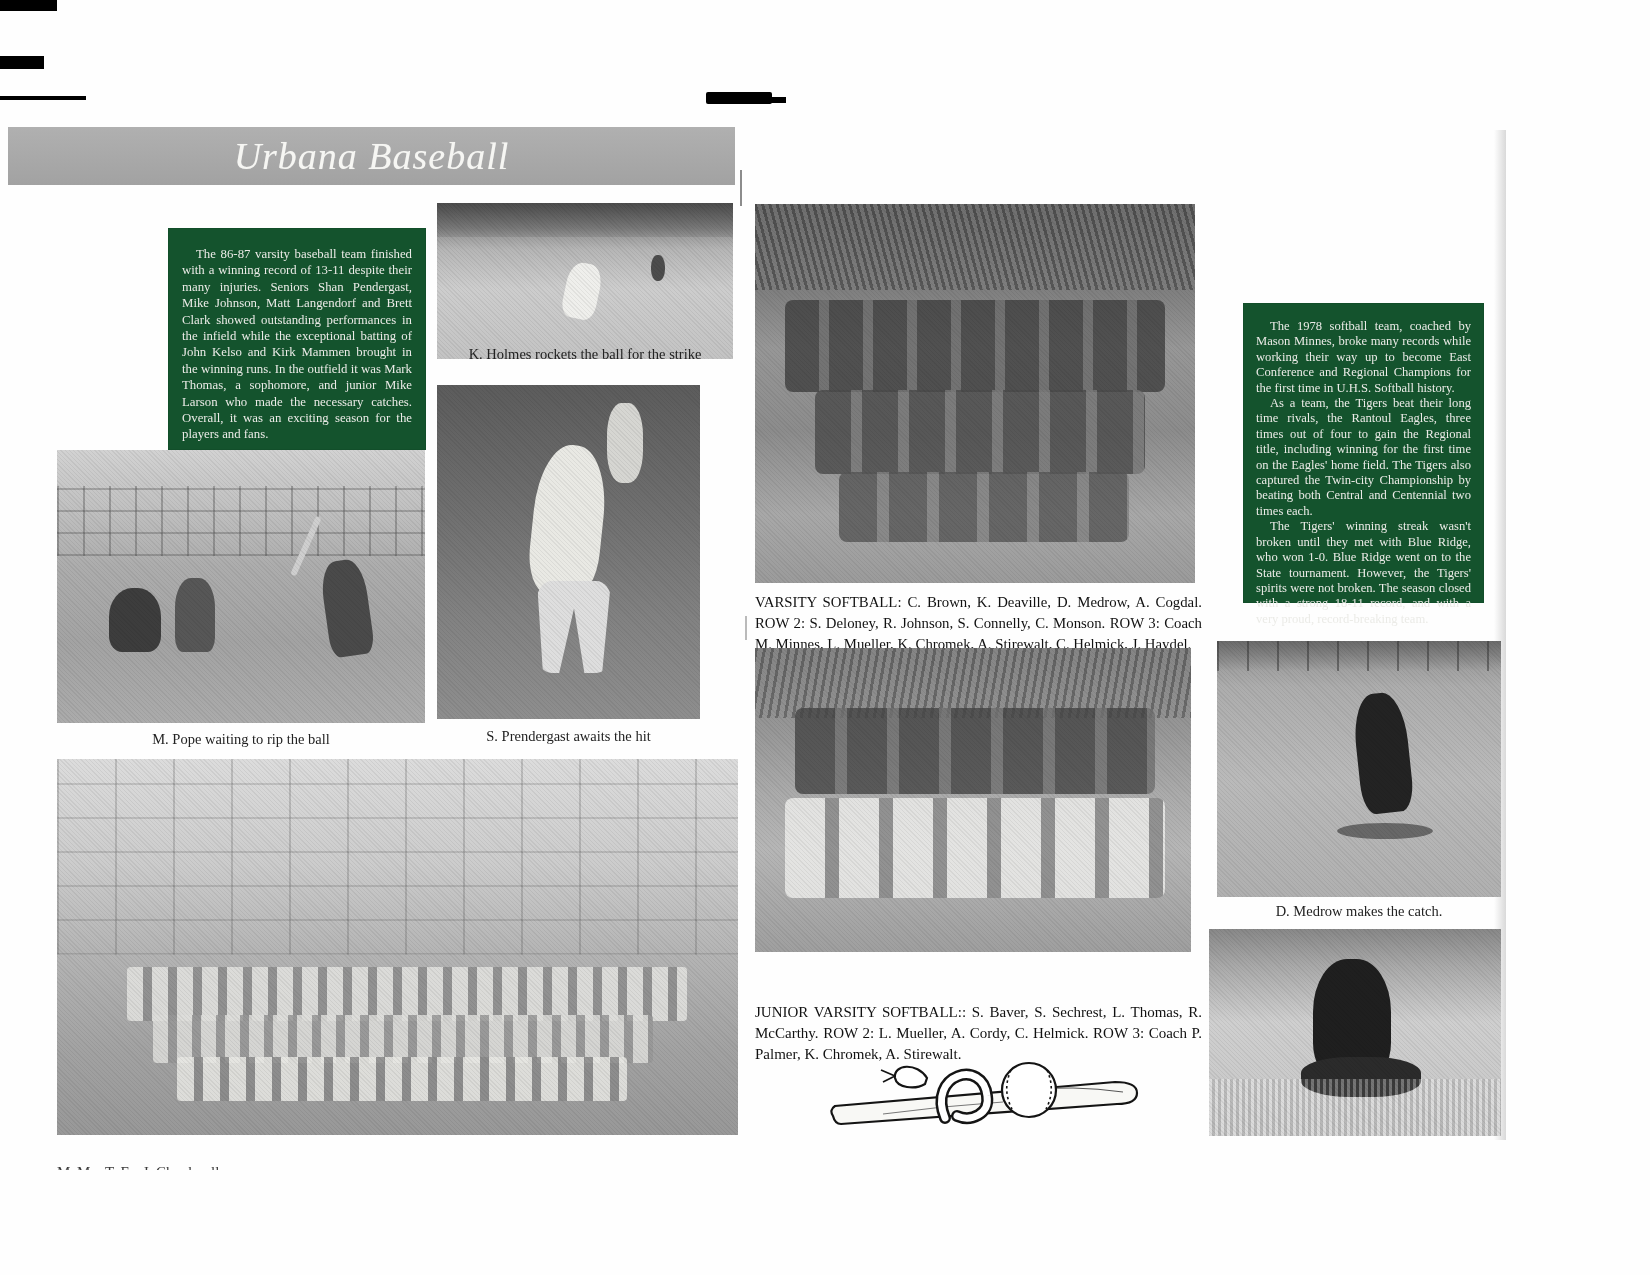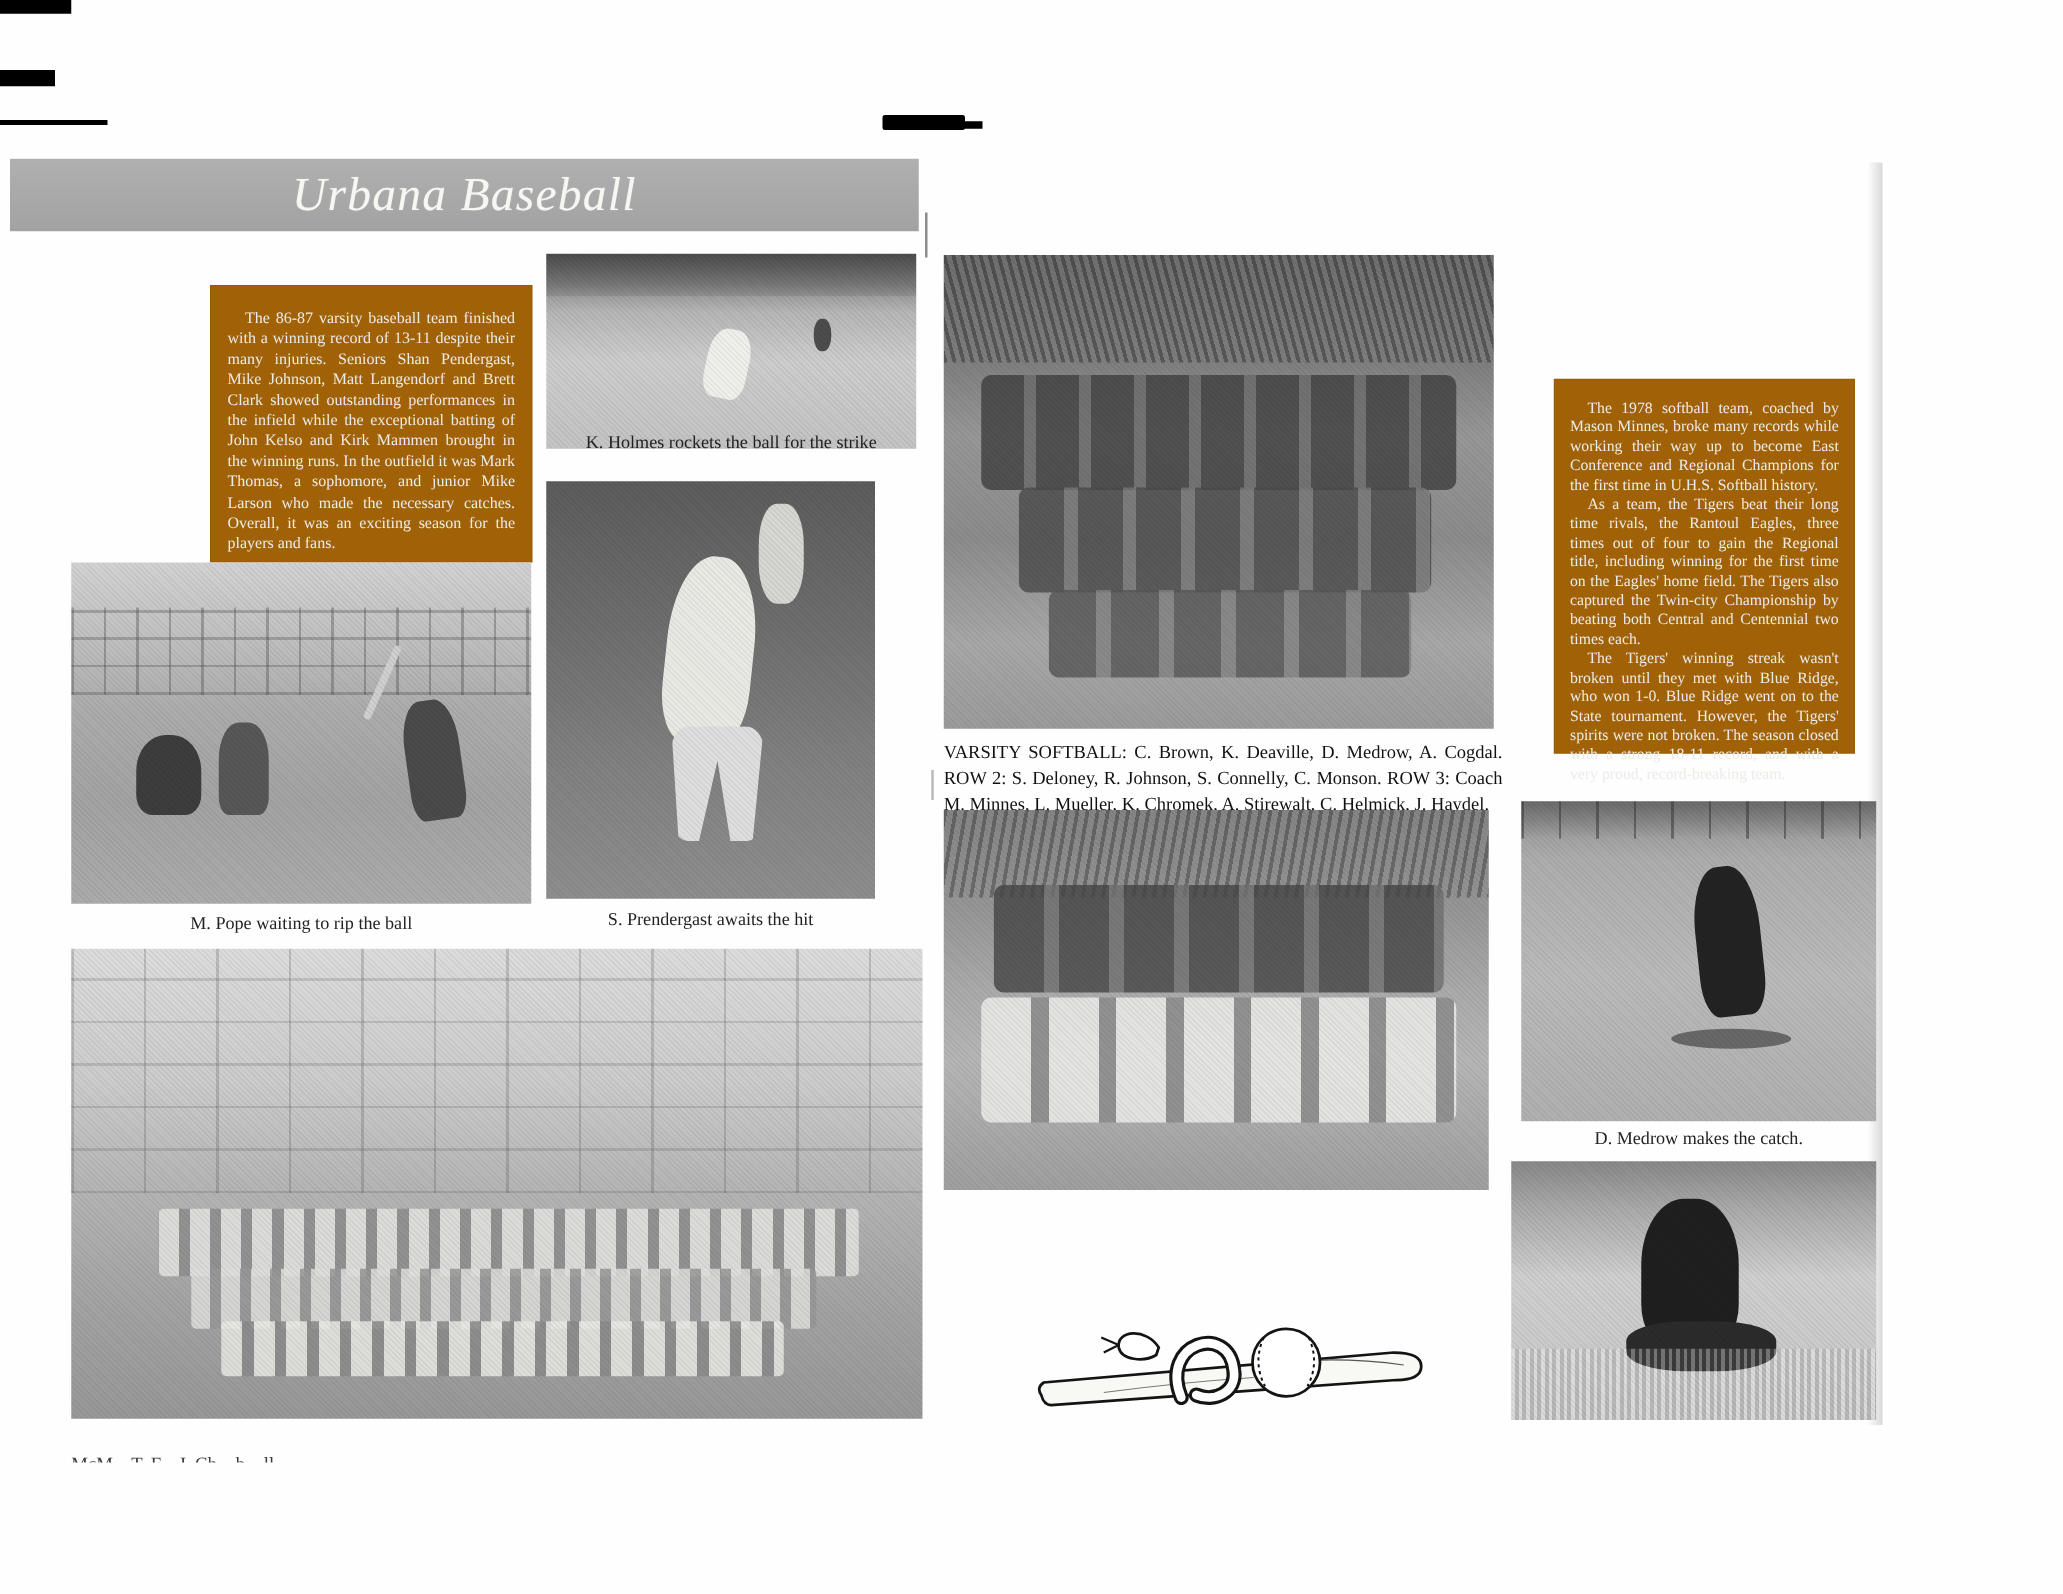--- a/index.html
+++ b/index.html
@@ -5,21 +5,21 @@
   html,body{margin:0;padding:0;background:#ffffff;}
   #page{position:relative;width:1650px;height:1275px;background:#fefefe;overflow:hidden;
         font-family:"Liberation Serif", serif;color:#1c1c1c;}
 
   .artifact{position:absolute;background:#000;}
 
   .banner{position:absolute;display:flex;align-items:center;justify-content:center;}
   .banner-title{font-style:italic;color:#f6f6f3;letter-spacing:1px;
         text-shadow:0 0 1px rgba(255,255,255,.4);}
 
-  .graybox{position:absolute;background:#a16207;color:#ebebe7;
+  .graybox{position:absolute;background:#14532d;color:#ebebe7;
         text-align:justify;box-shadow:0 0 0 1px rgba(0,0,0,.05) inset;}
   .graybox p{margin:0;text-indent:14px;}
 
   .photo{position:absolute;overflow:hidden;background:#b5b5b5;}
   .photo::after{content:"";position:absolute;inset:0;pointer-events:none;
         background:repeating-linear-gradient(45deg, rgba(0,0,0,.06) 0 1px, transparent 1px 3px);}
   .sil{position:absolute;}
 
   .cap{position:absolute;text-align:center;font-size:14.5px;color:#222;}
   .capblock{position:absolute;text-align:justify;color:#111;}
@@ -114,20 +114,21 @@
     <div class="sil" style="left:140px;top:52px;width:52px;height:120px;background:#232323;border-radius:42% 42% 26% 26%;transform:rotate(-6deg);"></div>
     <div class="sil" style="left:120px;top:182px;width:96px;height:16px;background:rgba(40,40,40,.55);border-radius:50%;"></div>
   </div>
   <div class="cap" style="left:1217px;top:903px;width:284px;">D. Medrow makes the catch.</div>
 
   <div class="photo ph-jv" style="left:755px;top:648px;width:436px;height:304px;">
     <div class="sil" style="left:0;top:0;width:100%;height:70px;background:repeating-linear-gradient(100deg,rgba(40,40,40,.38) 0 3px,rgba(130,130,130,.12) 3px 8px);"></div>
     <div class="sil" style="left:40px;top:60px;width:360px;height:86px;background:repeating-linear-gradient(90deg,#454545 0 40px,#707070 40px 52px);opacity:.8;border-radius:8px;"></div>
     <div class="sil" style="left:30px;top:150px;width:380px;height:100px;background:repeating-linear-gradient(90deg,#ececea 0 40px,#8c8c8c 40px 54px);opacity:.85;border-radius:8px;"></div>
   </div>
+  <div class="capblock" style="left:755px;top:1002px;width:447px;font-size:15px;line-height:21px;">JUNIOR VARSITY SOFTBALL:: S. Baver, S. Sechrest, L. Thomas, R. McCarthy. ROW 2: L. Mueller, A. Cordy, C. Helmick. ROW 3: Coach P. Palmer, K. Chromek, A. Stirewalt.</div>
 
   <div class="photo ph-catcher" style="left:1209px;top:929px;width:292px;height:207px;">
     <div class="sil" style="left:104px;top:30px;width:78px;height:120px;background:#1f1f1f;border-radius:44% 44% 30% 30%;"></div>
     <div class="sil" style="left:92px;top:128px;width:120px;height:40px;background:#2b2b2b;border-radius:40%;"></div>
     <div class="sil" style="left:0;top:150px;width:100%;height:57px;background:repeating-linear-gradient(90deg,rgba(255,255,255,.35) 0 3px,rgba(120,120,120,.2) 3px 6px);"></div>
   </div>
 
   <svg style="position:absolute;left:823px;top:1052px;" width="322" height="86" viewBox="0 0 322 86">
 
     <path d="M10 64 Q6 58 12 54 L292 30 Q314 30 314 41 Q314 52 294 52 L18 72 Q12 72 10 64 Z" fill="#f8f8f5" stroke="#141414" stroke-width="2.2"></path>

